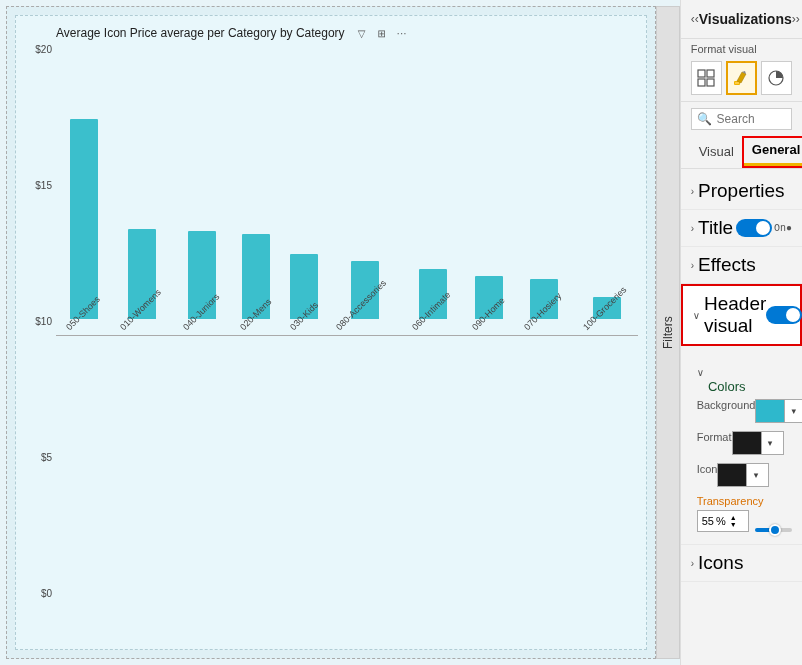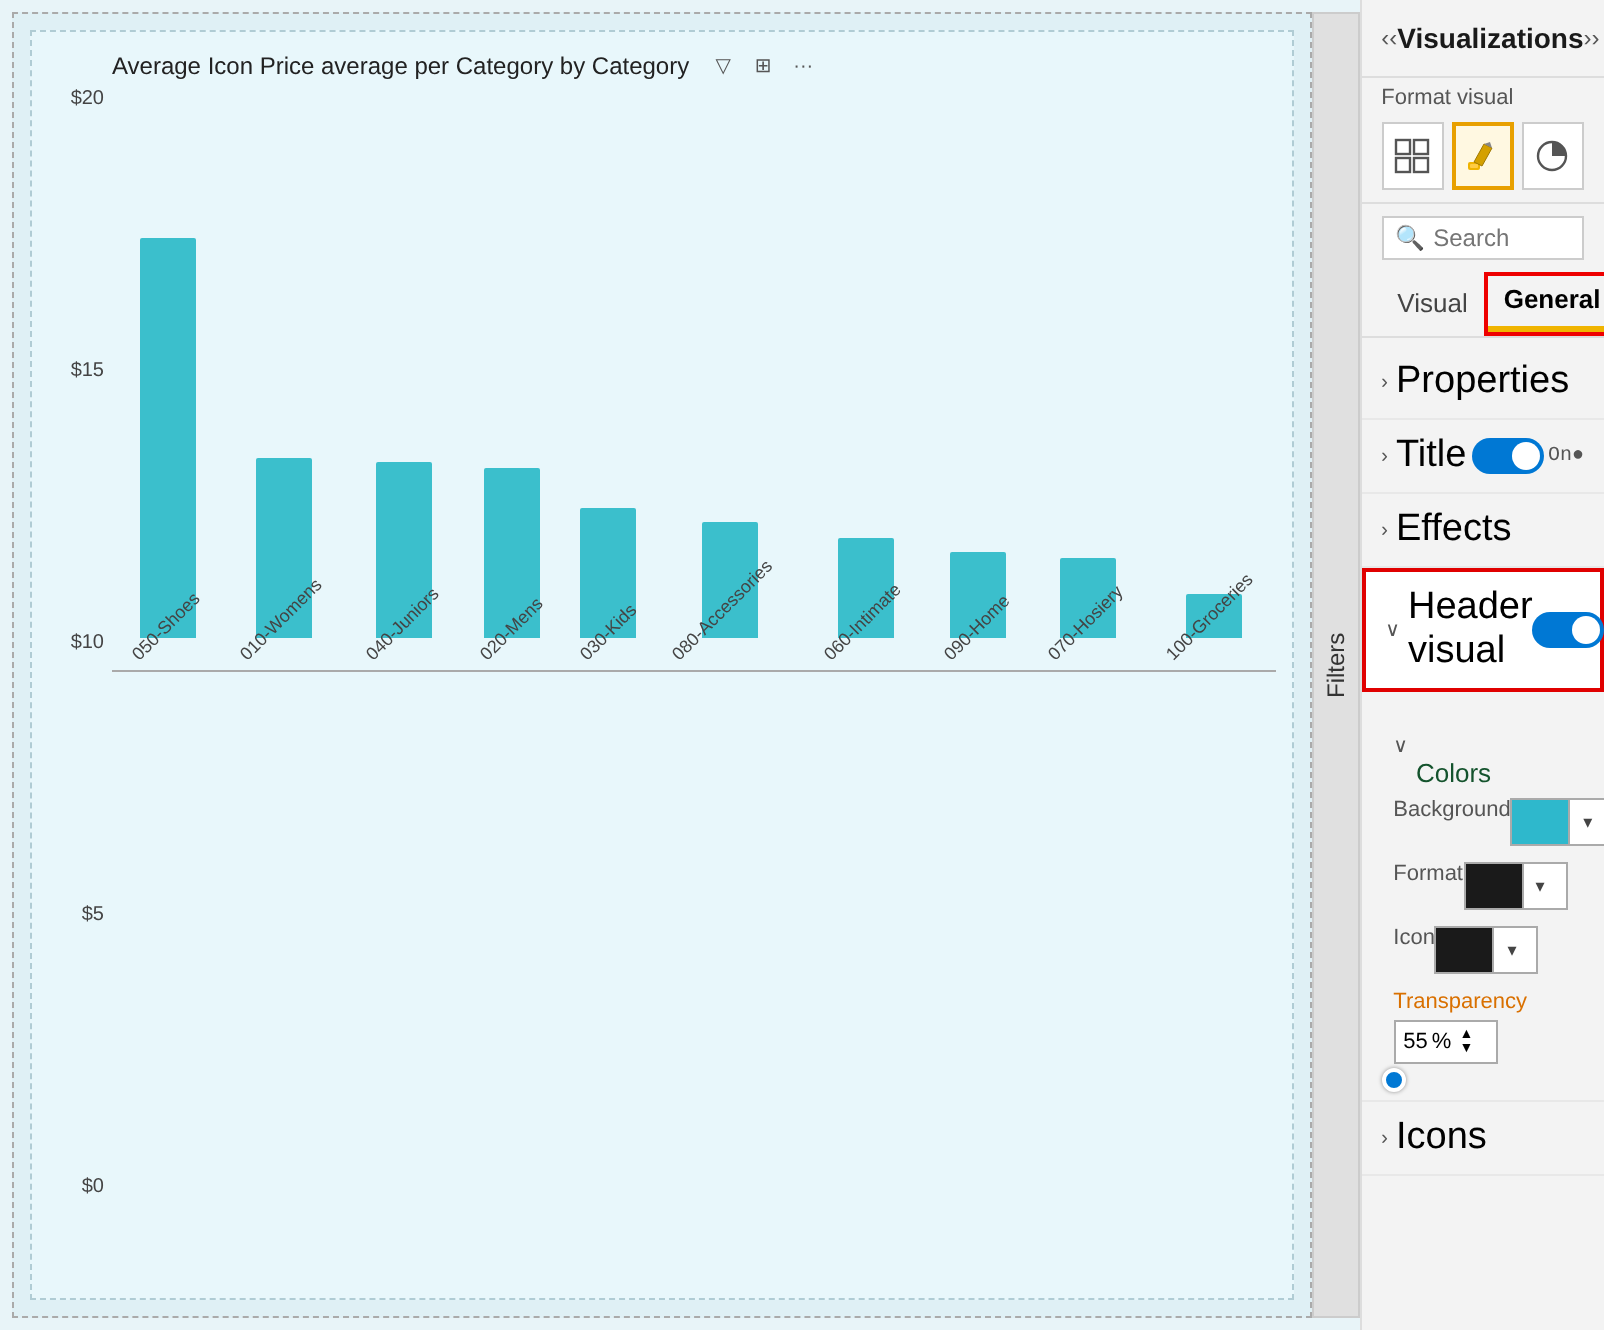--- a/index.html
+++ b/index.html
@@ -354,23 +354,22 @@
     }
 
     .transparency-label {
       font-size: 11px;
       color: #d97000;
       margin-bottom: 3px;
     }
 
     .transparency-control {
       display: flex;
-      align-items: flex-start;
+      align-items: flex-end;
       gap: 6px;
-      flex-direction: column;
     }
 
     .transparency-input {
       display: flex;
       align-items: center;
       border: 1px solid #aaa;
       background: #fff;
       width: 52px;
       height: 22px;
       padding: 0 4px;

